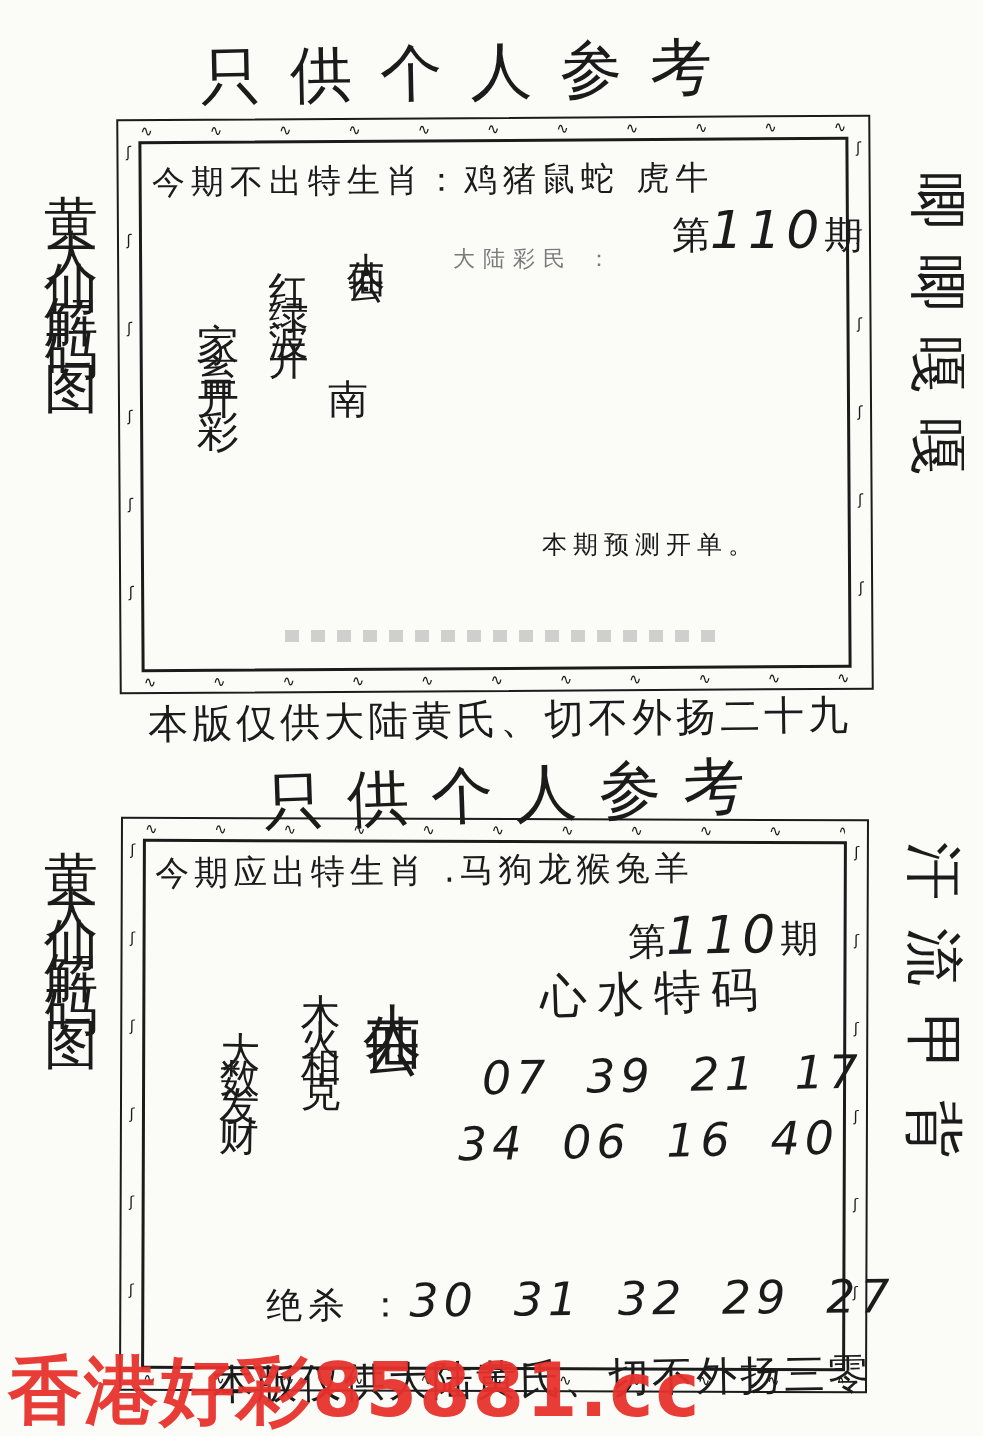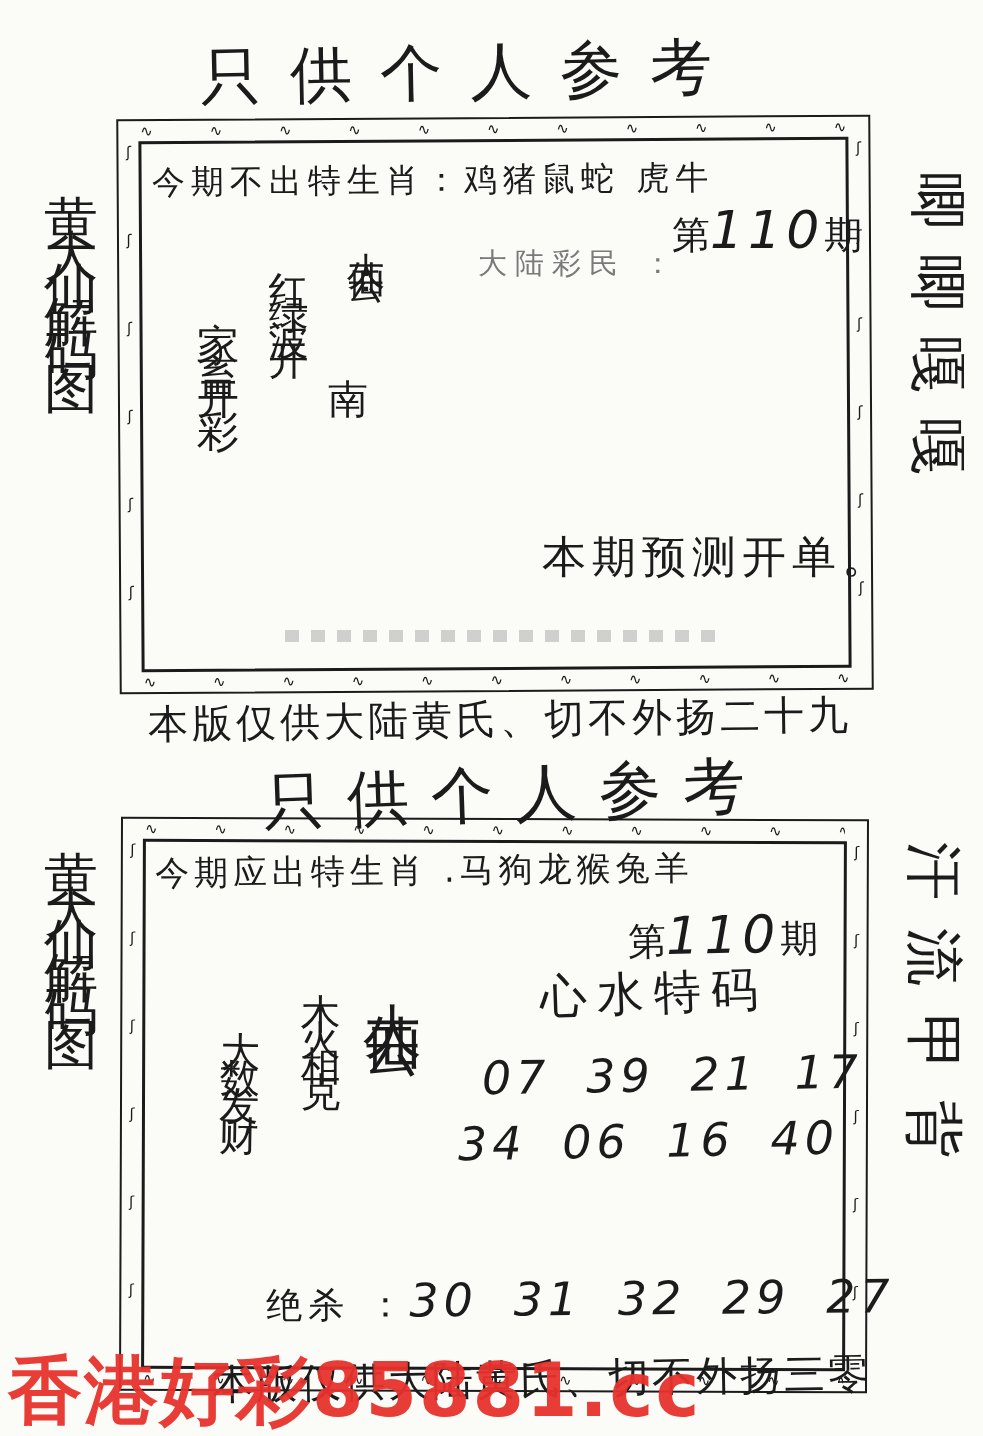--- a/index.html
+++ b/index.html
@@ -61,30 +61,30 @@
     <div class="deco deco-left">ʃ ʃ ʃ ʃ ʃ ʃ ʃ ʃ ʃ ʃ ʃ</div>
     <div class="deco deco-right">ʃ ʃ ʃ ʃ ʃ ʃ ʃ ʃ ʃ ʃ ʃ</div>
   </div>
 
   <div class="abs hand" style="left:152px; top:158px; font-size:33px; letter-spacing:6px; transform:rotate(-0.5deg);">今期不出特生肖：鸡猪鼠蛇 虎牛</div>
 
   <div class="abs hand" style="left:672px; top:200px;">
     <span style="font-size:38px;">第</span><span class="num" style="font-size:52px;">110</span><span style="font-size:38px;">期</span>
   </div>
 
-  <div class="abs hand faded" style="left:478px; top:244px; font-size:29px; letter-spacing:8px;">大陆彩民 ：</div>
+  <div class="abs hand faded" style="left:453px; top:244px; font-size:22px; letter-spacing:8px;">大陆彩民 ：</div>
 
   <div class="abs hand vtext" style="left:340px; top:222px; font-size:38px; letter-spacing:10px; height:210px;">大仙云：</div>
   <div class="abs hand" style="left:328px; top:372px; font-size:40px;">南</div>
 
   <div class="abs hand vtext" style="left:262px; top:240px; font-size:40px; letter-spacing:24px; height:310px;">红绿波开</div>
 
   <div class="abs hand vtext" style="left:190px; top:288px; font-size:42px; letter-spacing:30px; height:340px;">家畜开彩</div>
 
-  <div class="abs hand" style="left:542px; top:528px; font-size:44px; letter-spacing:6px;">本期预测开单。</div>
+  <div class="abs hand" style="left:542px; top:528px; font-size:25px; letter-spacing:6px;">本期预测开单。</div>
 
   <div class="abs smudge" style="left:285px; top:630px; width:440px;"></div>
 
   <div class="abs hand" style="left:148px; top:692px; font-size:40px; letter-spacing:4px; transform:rotate(-0.8deg);">本版仅供大陆黄氏、切不外扬二十九</div>
 
   <div class="abs hand title" style="left:205px; top:752px; width:620px; letter-spacing:22px; transform:rotate(-2deg);">只供个人参考</div>
 
   <div class="panel" style="left:120px; top:818px; width:744px; height:570px; transform:rotate(0.2deg);">
     <div class="inner"></div>
     <div class="deco deco-top">∿ ∿ ∿ ∿ ∿ ∿ ∿ ∿ ∿ ∿ ∿ ∿ ∿ ∿ ∿</div>

